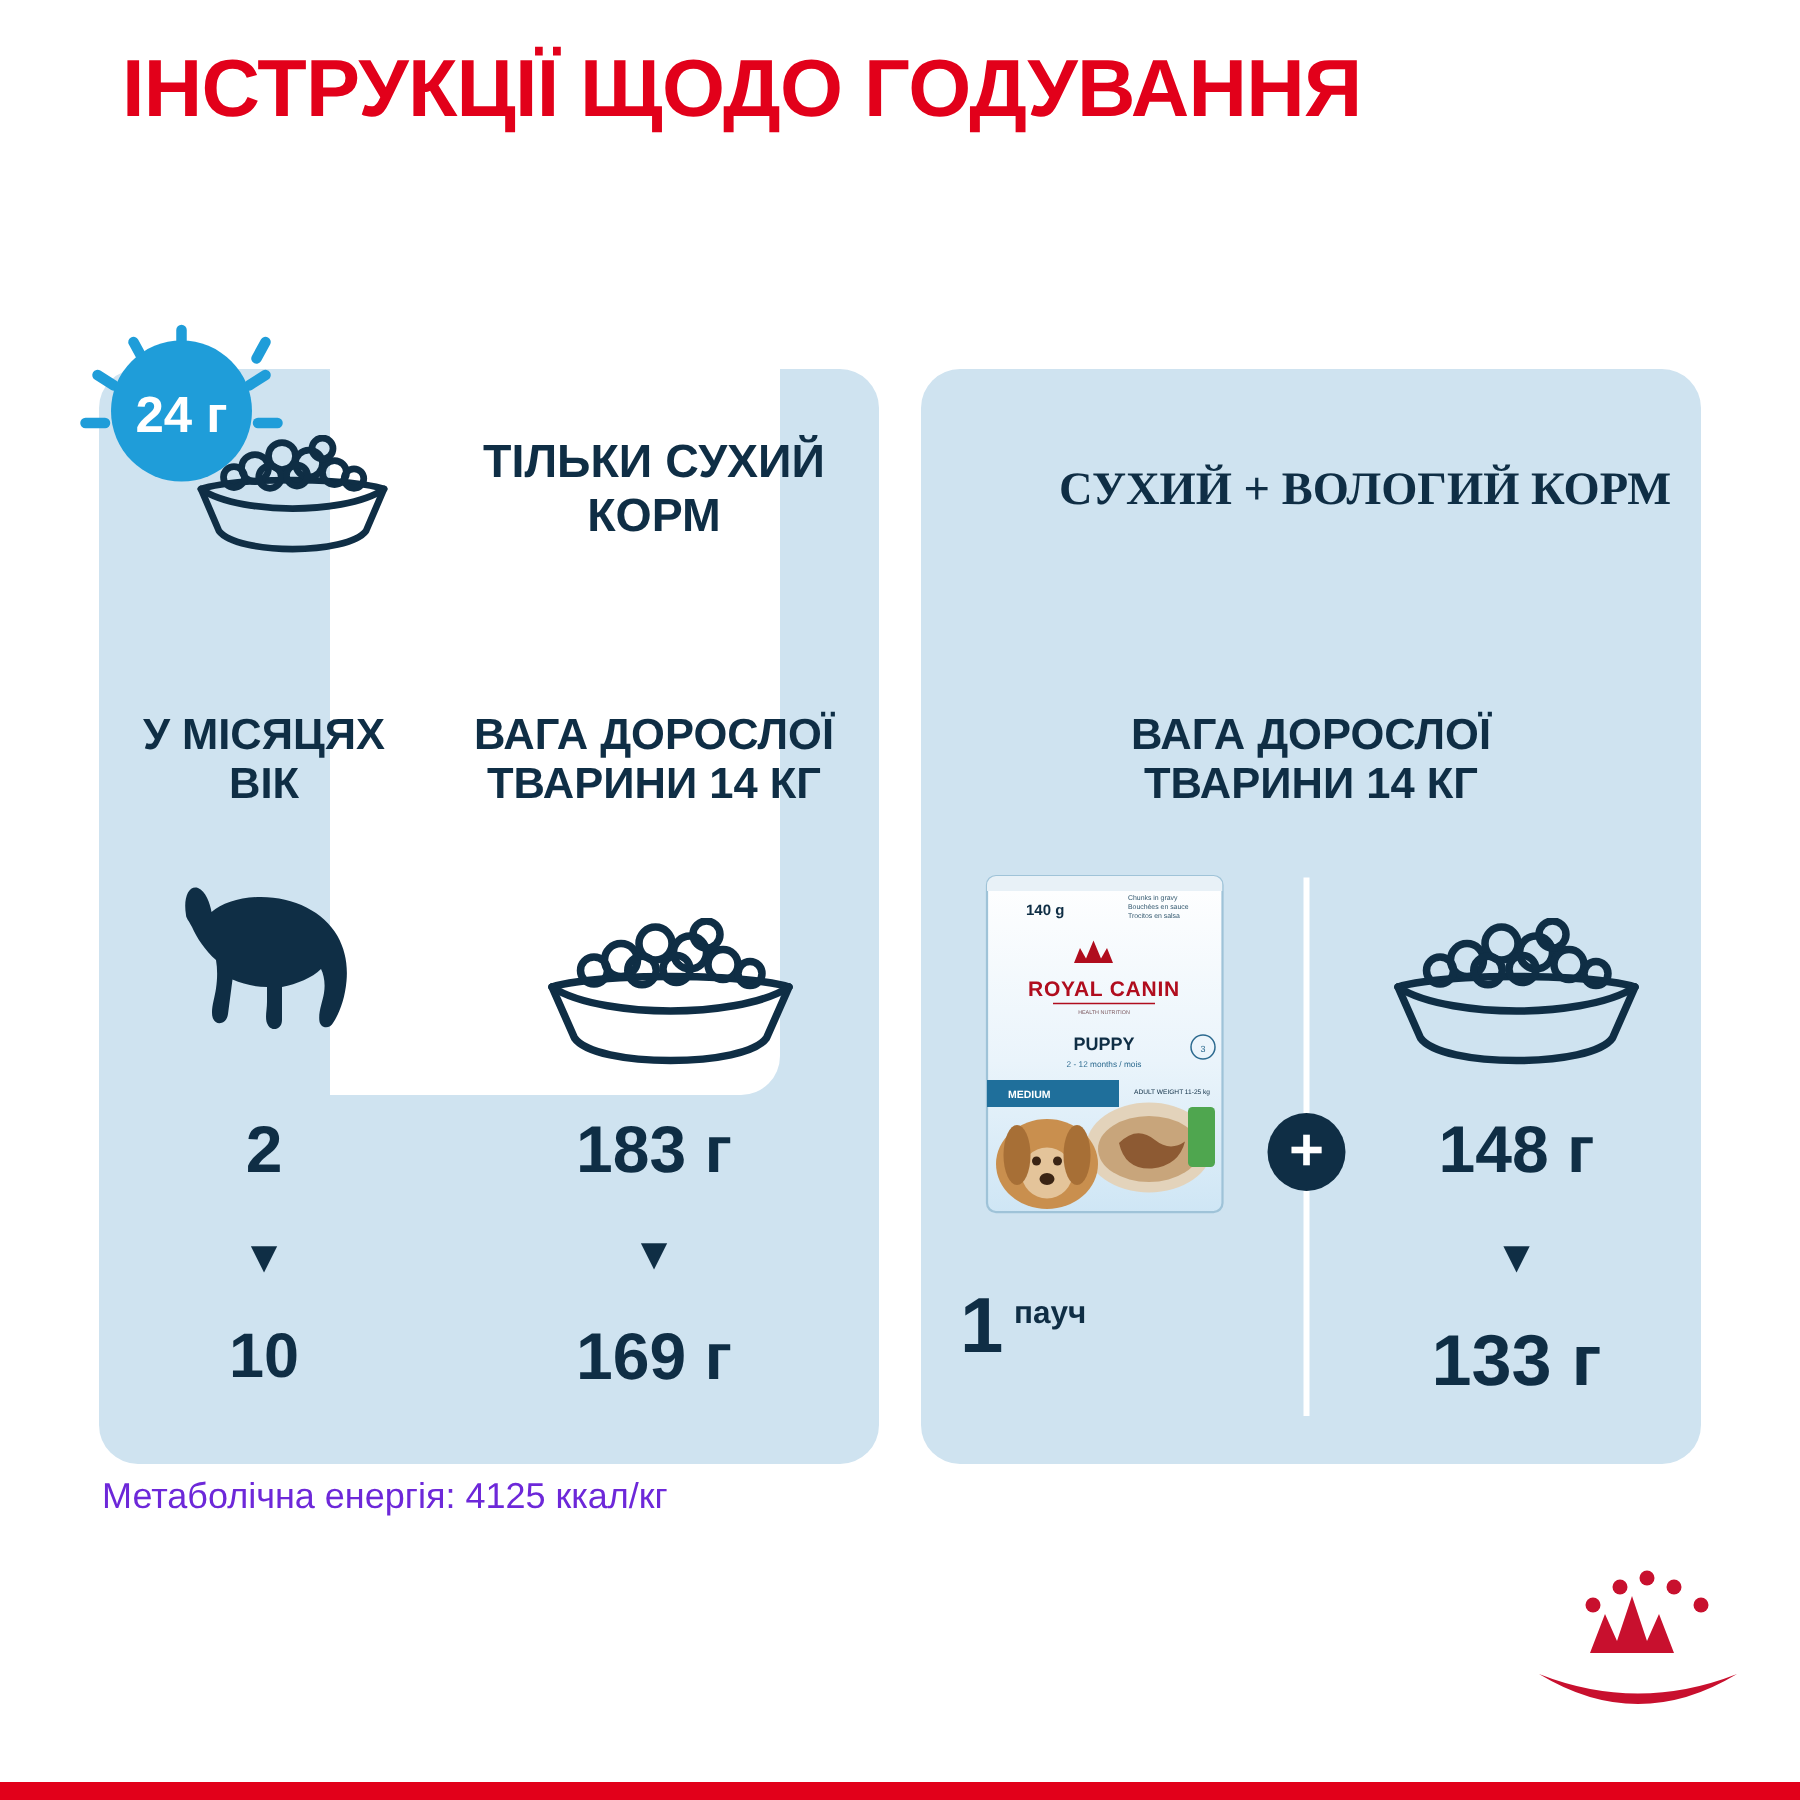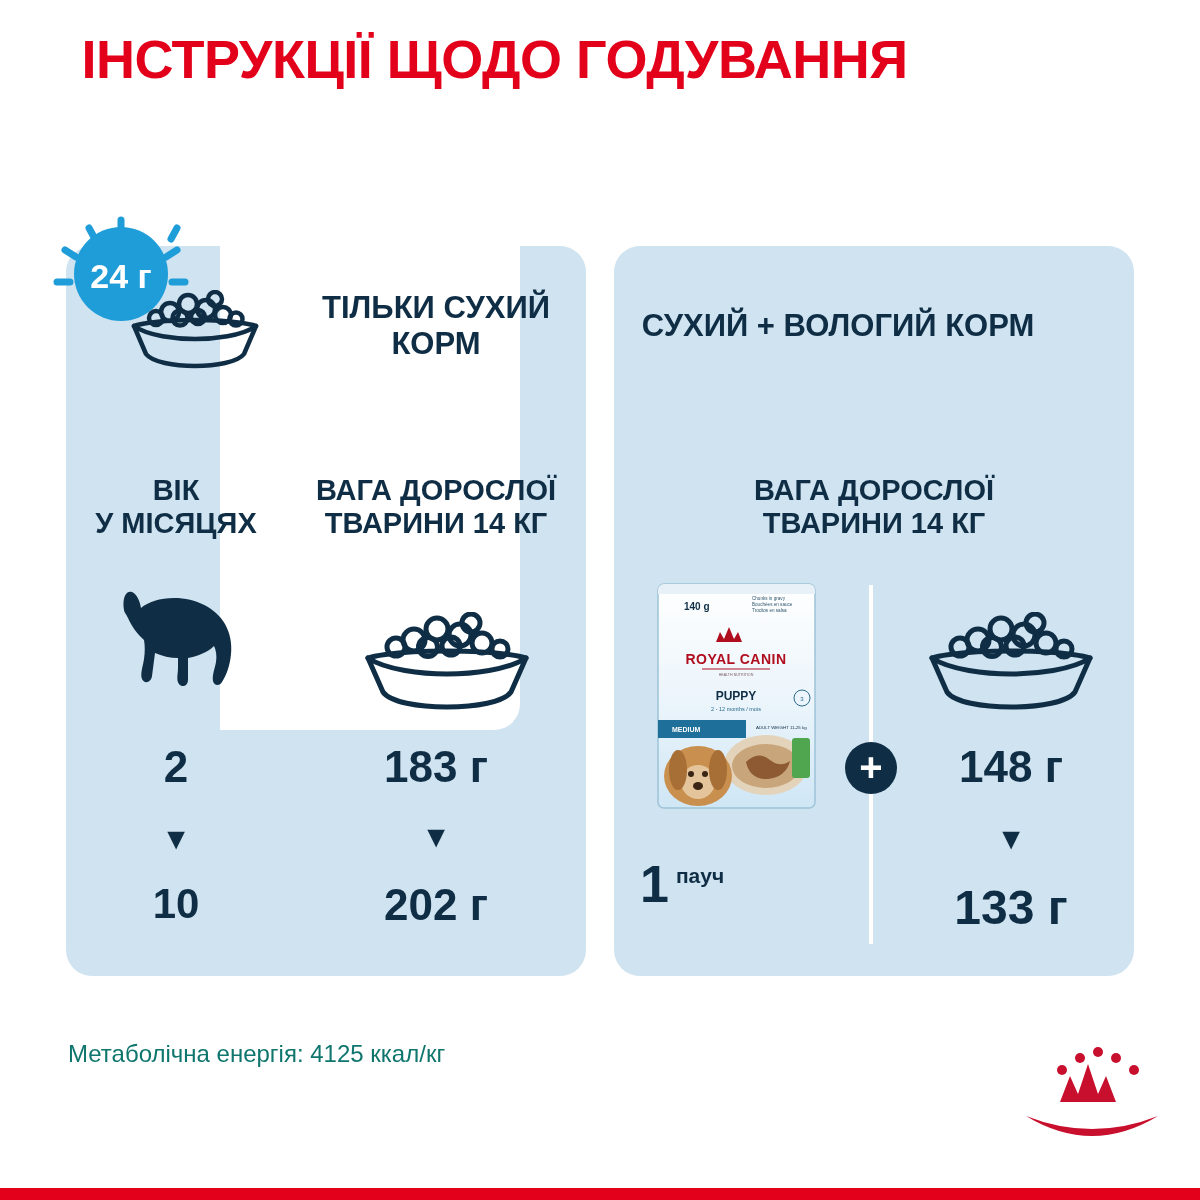--- a/index.html
+++ b/index.html
@@ -198,23 +198,23 @@
     width: 4px;
     background: #ffffff;
   }
   .div-top { top: 585px; height: 157px; }
   .div-bot { top: 794px; height: 150px; }
 
   
   .note {
     position: absolute;
     left: 68px;
-    top: 1040px;
+    top: 984px;
     font-size: 24px;
-    color: #0f766e;
+    color: #6d28d9;
   }
 
   
   .logo {
     position: absolute;
     right: 28px;
     bottom: 48px;
     width: 160px;
     height: 112px;
   }
@@ -231,21 +231,21 @@
 <body>
 
 <div class="title">ІНСТРУКЦІЇ ЩОДО ГОДУВАННЯ</div>
 
 <div class="panel panel-dry"></div>
 <div class="white-col"></div>
 
 <div class="panel-header" style="top:290px;left:286px;width:300px;">ТІЛЬКИ СУХИЙ КОРМ</div>
 
 <div class="panel panel-mix"></div>
-<div class="panel-header" style="top:308px;left:598px;width:480px;">СУХИЙ + ВОЛОГИЙ КОРМ</div>
+<div class="panel-header" style="top:308px;left:670px;width:480px;font-family:Liberation Serif, serif;">СУХИЙ + ВОЛОГИЙ КОРМ</div>
 
 <div class="clock">
   <svg width="154" height="112" viewBox="0 0 154 112">
     <g stroke="#1f9dd9" stroke-width="7" stroke-linecap="round">
       <line x1="77" y1="4" x2="77" y2="16"></line>
       <line x1="45" y1="12" x2="51" y2="23"></line>
       <line x1="21" y1="34" x2="32" y2="41"></line>
       <line x1="13" y1="66" x2="26" y2="66"></line>
       <line x1="133" y1="12" x2="127" y2="23"></line>
       <line x1="133" y1="34" x2="122" y2="41"></line>
@@ -268,22 +268,22 @@
       <circle cx="36" cy="28" r="7"></circle>
         <circle cx="60" cy="28" r="7.5"></circle>
       <circle cx="78" cy="27" r="7"></circle>
         <circle cx="95" cy="9" r="7"></circle>
       <circle cx="116" cy="29" r="6.5"></circle>
     </g>
   </svg>
 </div>
 
 <div class="col-head head-age">
+  <div>У МІСЯЦЯХ</div>
   <div>ВІК</div>
-  <div>У МІСЯЦЯХ</div>
 </div>
 
 <div class="col-head head-weight-dry">
   <div>ВАГА ДОРОСЛОЇ</div>
   <div>ТВАРИНИ 14 КГ</div>
 </div>
 
 <div class="col-head head-weight-mix">
   <div>ВАГА ДОРОСЛОЇ</div>
   <div>ТВАРИНИ 14 КГ</div>
@@ -335,21 +335,21 @@
     </g>
   </svg>
 </div>
 
 <div class="num age-2">2</div>
 <div class="arrow arr-age">▼</div>
 <div class="num age-10">10</div>
 
 <div class="num dry-1">183 г</div>
 <div class="arrow arr-dry">▼</div>
-<div class="num dry-2">202 г</div>
+<div class="num dry-2">169 г</div>
 
 <div class="pouch">
   <svg width="165" height="232" viewBox="0 0 165 232">
     <defs>
       <linearGradient id="pkg" x1="0" y1="0" x2="0" y2="1">
         <stop offset="0%" stop-color="#ffffff"></stop>
         <stop offset="55%" stop-color="#eaf4fb"></stop>
         <stop offset="100%" stop-color="#cfe6f5"></stop>
       </linearGradient>
       <clipPath id="pclip">

